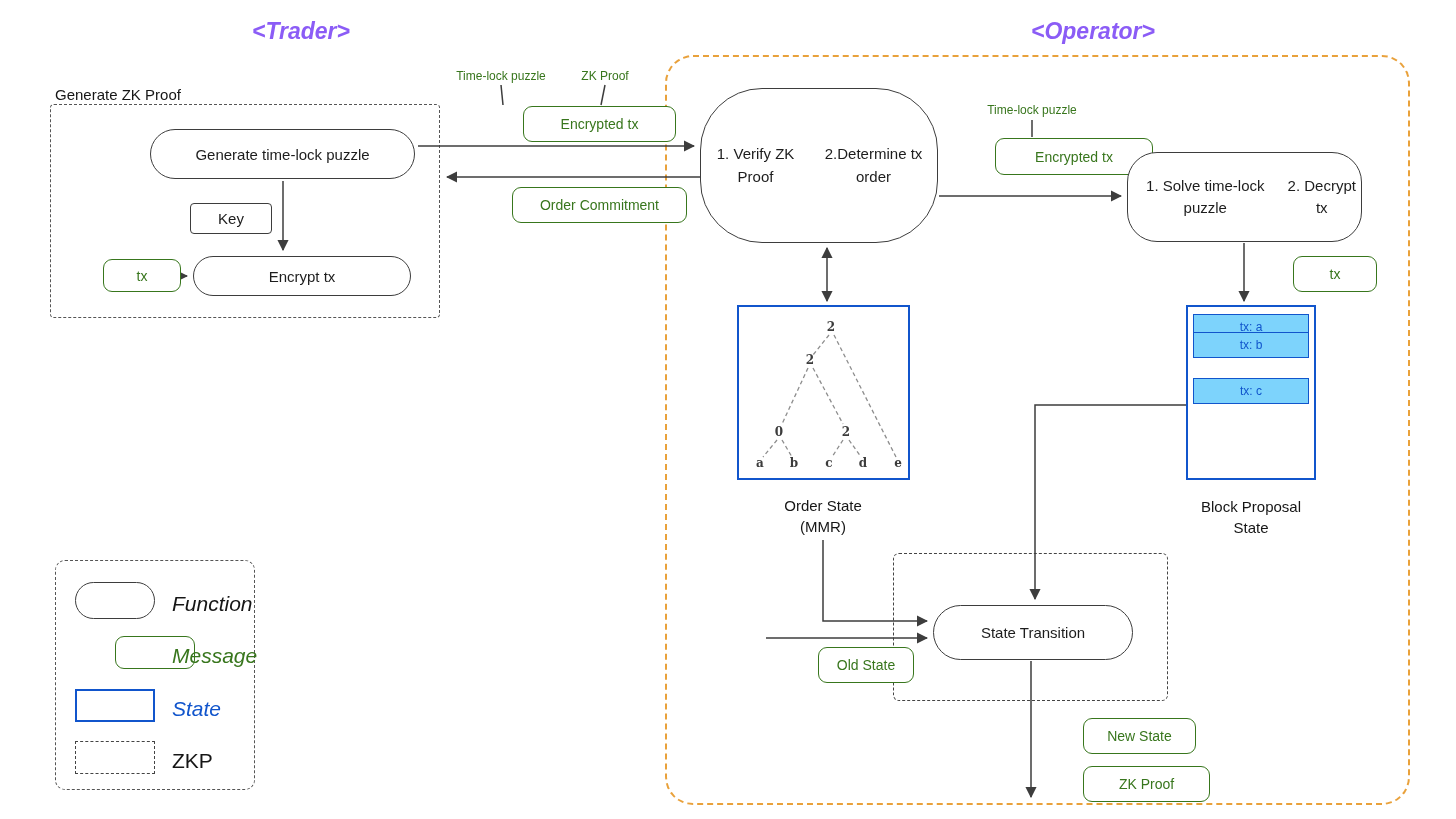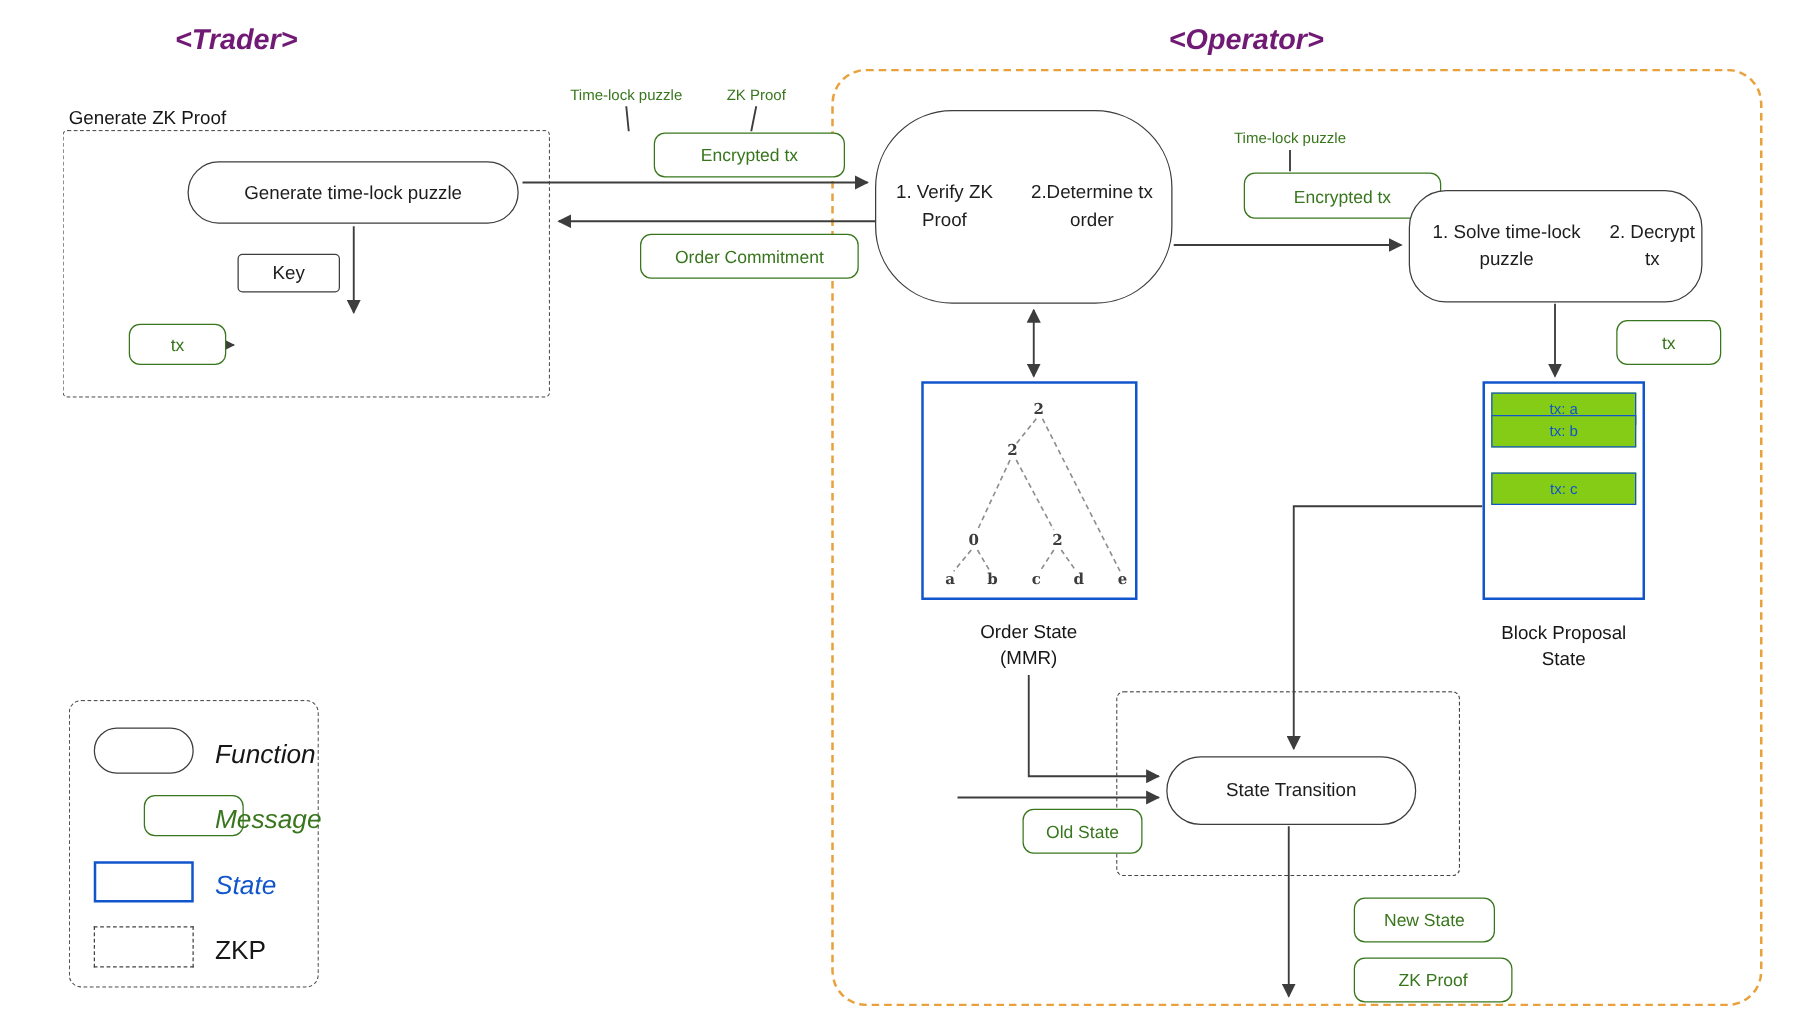--- a/index.html
+++ b/index.html
@@ -10,30 +10,30 @@
         display:flex;align-items:center;justify-content:center;text-align:center;font-size:15px;}
   .col{flex-direction:row;line-height:1.5;}
   .fn{border:1.6px solid #3d3d3d;}
   .msg{border:1.6px solid #38761d;color:#38761d;border-radius:9px;font-size:14px;margin-left:40px;}
   .stateb{border:2px solid #1155cc;}
   .group{position:absolute;z-index:0;box-sizing:border-box;background:transparent;}
   .dashed{border:1.6px dashed #555;}
   .dashdot{border:1.6px dashed #444;}
   .orange{border:2px dashed #e9a13b;border-radius:28px;}
   .title{position:absolute;z-index:2;font-size:23px;font-weight:bold;font-style:italic;
-         text-align:left;color:#701a75;}
+         text-align:right;color:#8b5cf6;}
   .small-green{position:absolute;z-index:2;font-size:12px;color:#38761d;text-align:center;line-height:1.1;}
   .caption{position:absolute;z-index:2;font-size:15px;color:#161616;text-align:center;line-height:1.4;}
   .caption.left{text-align:left;}
   .legend-label{position:absolute;z-index:2;font-size:21px;font-style:italic;color:#161616;}
   .legend-label.green{color:#38761d;}
   .legend-label.blue{color:#1155cc;}
   .legend-label.plain{font-style:normal;}
   .block-item{position:absolute;box-sizing:border-box;border:1.5px solid #1155cc;color:#1155cc;
-        font-size:12px;display:flex;align-items:center;justify-content:center;background:#84cc16;}
+        font-size:12px;display:flex;align-items:center;justify-content:center;background:#7dd3fc;}
   .tree-txt{font-family:"DejaVu Serif",serif;font-weight:bold;font-size:12px;fill:#3c3c3c;text-anchor:middle;}
   .tline{stroke:#8d8d8d;stroke-width:1.3;stroke-dasharray:4 3;}
   .cline{stroke:#3d3d3d;stroke-width:1.5;fill:none;}
 </style>
 </head>
 <body>
 
 <div id="stage">
 
   <svg class="overlay" width="1456" height="819">
@@ -60,20 +60,21 @@
 
   <div class="title" style="left:140px;top:18px;width:210px;">&lt;Trader&gt;</div>
   <div class="title" style="left:935px;top:18px;width:220px;">&lt;Operator&gt;</div>
 
   <div class="group dashed" style="left:50px;top:104px;width:390px;height:214px;border-radius:4px;"></div>
   <div class="caption left" style="left:55px;top:84px;width:180px;">Generate ZK Proof</div>
 
   <div class="node fn" style="left:150px;top:129px;width:265px;height:50px;border-radius:25px;">Generate time-lock puzzle</div>
   <div class="node fn" style="left:190px;top:203px;width:82px;height:31px;border-radius:4px;">Key</div>
   <div class="node msg" style="left:63px;top:259px;width:78px;height:33px;">tx</div>
+  <div class="node fn" style="left:193px;top:256px;width:218px;height:40px;border-radius:20px;">Encrypt tx</div>
 
   <div class="small-green" style="left:450px;top:70px;width:102px;">Time-lock puzzle</div>
   <div class="small-green" style="left:572px;top:70px;width:66px;">ZK Proof</div>
   <div class="node msg" style="left:483px;top:106px;width:153px;height:36px;">Encrypted tx</div>
   <div class="node msg" style="left:472px;top:187px;width:175px;height:36px;">Order Commitment</div>
 
   <div class="group orange" style="left:665px;top:55px;width:745px;height:750px;"></div>
 
   <div class="node fn col" style="left:700px;top:88px;width:238px;height:155px;border-radius:62px;">
     <div>1. Verify ZK Proof</div>

